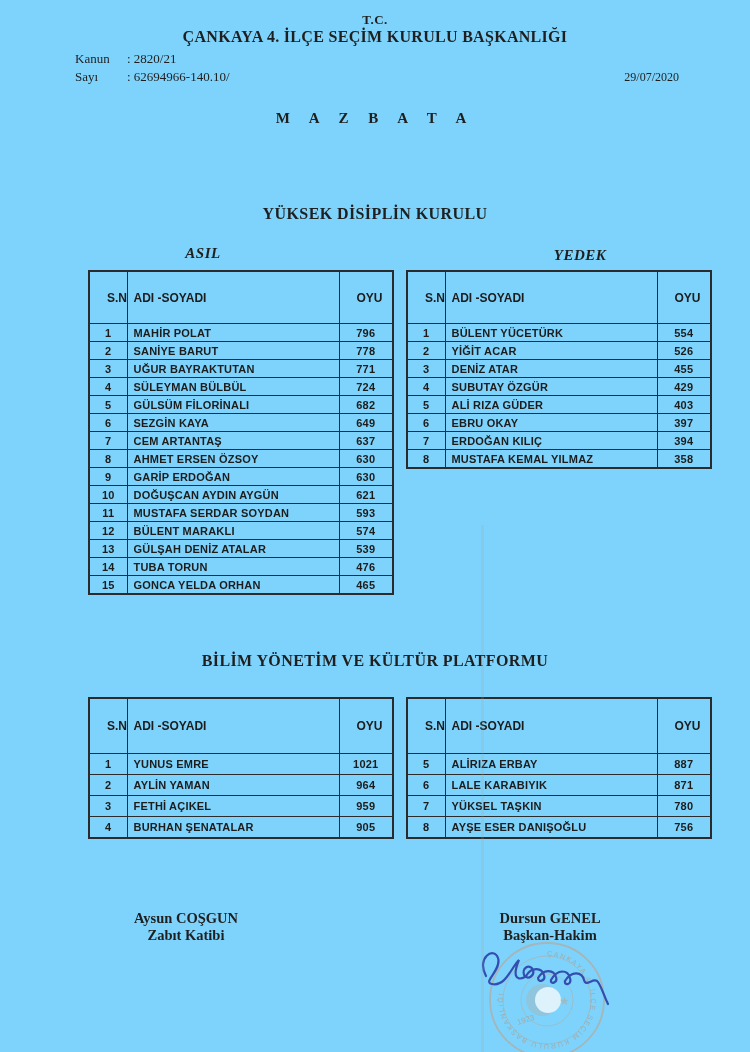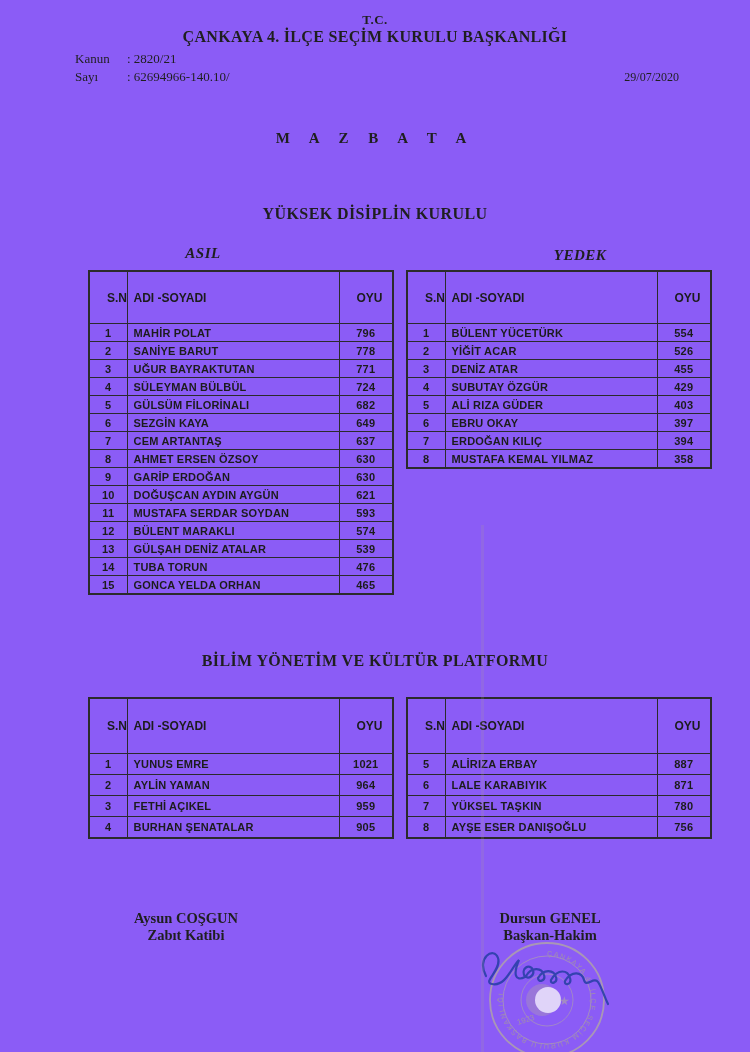--- a/index.html
+++ b/index.html
@@ -1,34 +1,34 @@
 <!DOCTYPE html>
 <html><head>
 <meta charset="utf-8">
 <style>
   html,body{margin:0;padding:0;background:#e8e8e8;}
   .page{
     position:relative;
     width:750px;height:1052px;
     margin:0 auto;
-    background:#8b5cf6;
+    background:#7dd3fc;
     overflow:hidden;
     color:#1f1f1f;
     font-family:"Liberation Serif","DejaVu Serif",serif;
   }
   .abs{position:absolute;}
   .center{text-align:center;}
 
   .hdr-tc{left:0;top:12px;width:100%;font-size:13px;font-weight:bold;letter-spacing:.5px;}
   .hdr-office{left:0;top:28px;width:100%;font-size:16px;font-weight:bold;letter-spacing:.3px;}
   .hdr-meta{left:75px;top:50px;font-size:13px;line-height:18px;}
   .hdr-meta .lbl{display:inline-block;width:52px;}
   .hdr-date{right:71px;top:70px;font-size:12px;}
 
-  .doc-title{left:0;top:130px;width:100%;font-size:15px;font-weight:bold;letter-spacing:8px;text-align:center;}
+  .doc-title{left:0;top:110px;width:100%;font-size:15px;font-weight:bold;letter-spacing:8px;text-align:center;}
   .sec-title{left:0;width:100%;font-size:16px;font-weight:bold;letter-spacing:.4px;}
   .tcaption{font-size:15px;font-weight:bold;font-style:italic;letter-spacing:.5px;}
 
   table.vote-table{
     border-collapse:collapse;
     table-layout:fixed;
     width:304px;
     background:transparent;
     font-family:"Liberation Sans","DejaVu Sans",sans-serif;
   }

